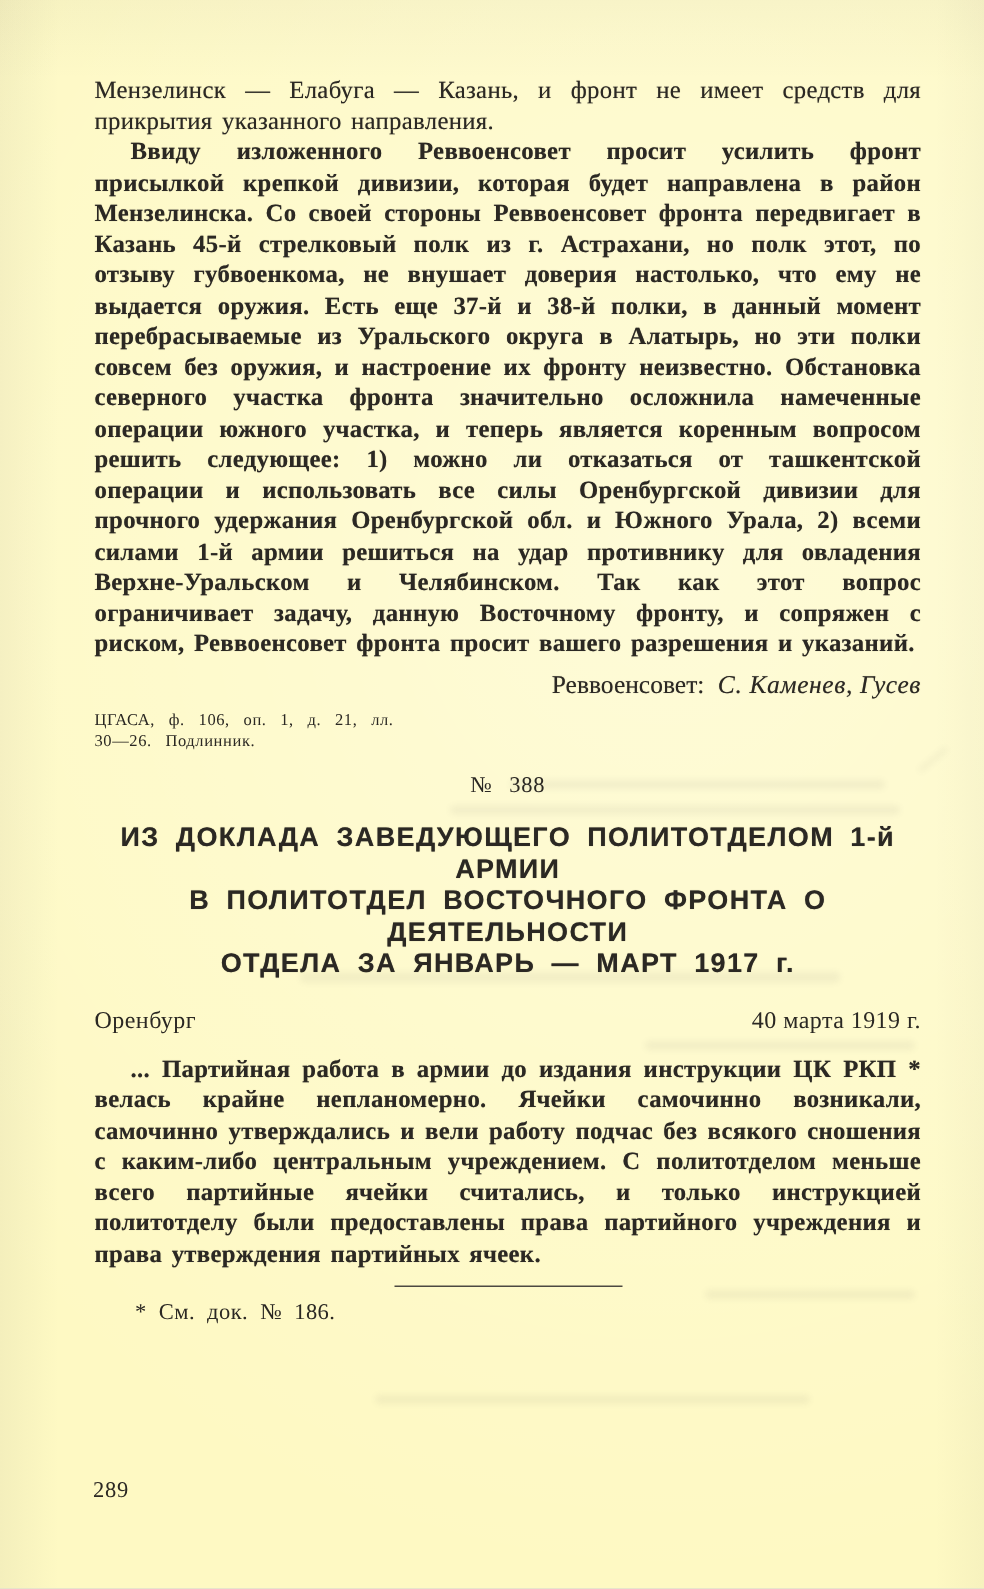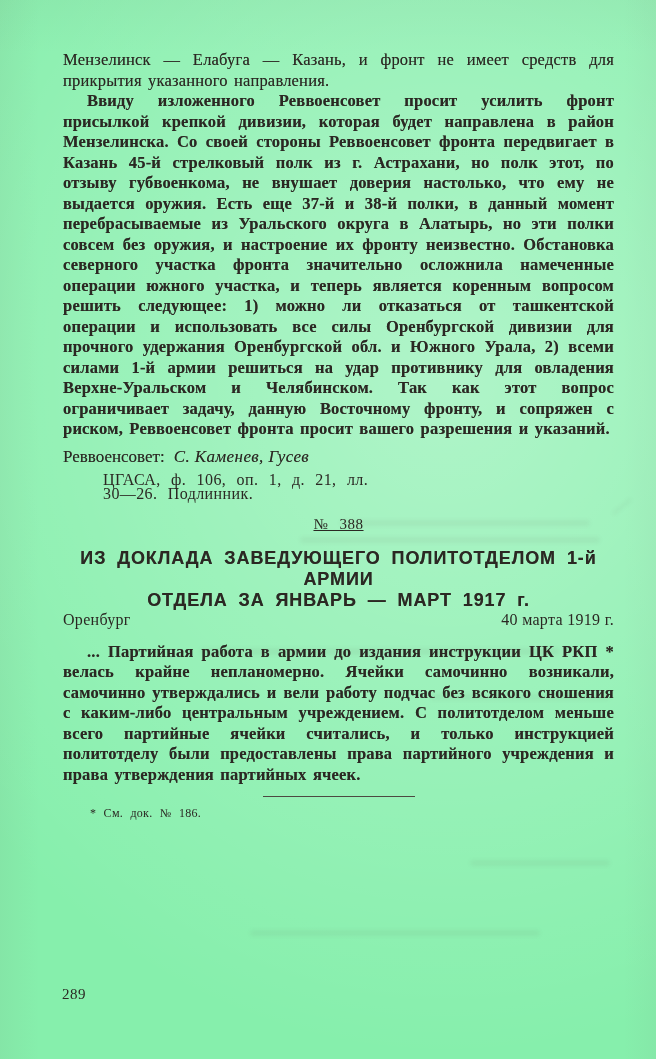--- a/index.html
+++ b/index.html
@@ -1,21 +1,21 @@
 <!DOCTYPE html>
 <html lang="ru"><head>
 <meta charset="utf-8">
 <style>
   html, body { margin: 0; padding: 0; background: #d8d6d1; }
   .page {
     position: relative;
     width: 656px;
     height: 1059px;
     margin: 0 auto;
-    background: #86efac;
+    background: #fef9c3;
     overflow: hidden;
     font-family: "Liberation Serif", "DejaVu Serif", serif;
     color: #2b2823;
   }
   
   .page::before {
     content: "";
     position: absolute; inset: 0;
     background:
       radial-gradient(130% 90% at 68% 35%, rgba(255,255,255,0.35), rgba(0,0,0,0) 72%),
@@ -33,56 +33,55 @@
     font-size: 16.5px;
     line-height: 20.5px;
     text-align: justify;
     word-spacing: 2px;
     letter-spacing: 0.2px;
     text-shadow: 0 0 0.5px rgba(43,40,35,0.55);
   }
   .indent { text-indent: 24px; font-weight: bold; }
   .signature {
     margin-top: 7px;
-    text-align: left;
+    text-align: right;
     font-size: 17px;
     white-space: nowrap;
     text-shadow: 0 0 0.5px rgba(43,40,35,0.5);
   }
   .signature .sig-label { margin-right: 9px; }
   .signature .sig-names { font-style: italic; letter-spacing: 0.4px; }
   .archival {
     margin-top: 6px;
     width: 300px;
-    font-size: 16px;
+    font-size: 11px;
     line-height: 14px;
     word-spacing: 6px;
     letter-spacing: 0.4px;
-    margin-left: 40px;
   }
   .docnum {
     margin-top: 15px;
     text-align: center;
     font-size: 15px;
     word-spacing: 7px;
     letter-spacing: 0.5px;
-    text-decoration: underline;
   }
   .heading {
     margin-top: 15px;
     text-align: center;
     font-family: "Liberation Sans", "DejaVu Sans", sans-serif;
     font-weight: bold;
     font-size: 18px;
     line-height: 21px;
     letter-spacing: 0.9px;
     word-spacing: 5px;
     text-shadow: 0 0 0.5px rgba(43,40,35,0.6);
   }
   .dateline {
+    margin-top: 19px;
     display: flex;
     justify-content: space-between;
     align-items: flex-start;
     font-size: 16px;
     letter-spacing: 0.3px;
   }
   .subheading {
     margin-top: 21px;
     padding-left: 12px;
     font-size: 15.5px;
@@ -95,21 +94,21 @@
   .footrule {
     margin-top: 11px;
     width: 152px;
     height: 0;
     border: 0;
     border-top: 1.6px solid #4c4941;
   }
   .footnote {
     margin-top: 9px;
     padding-left: 27px;
-    font-size: 12px;
+    font-size: 15px;
     word-spacing: 4px;
     letter-spacing: 0.3px;
   }
   .pagenum {
     position: absolute;
     left: 62px; top: 986px;
     font-size: 15px;
     letter-spacing: 0.5px;
   }
   
@@ -147,20 +146,21 @@
 
     <div class="archival">
       <div>ЦГАСА, ф. 106, оп. 1, д. 21, лл.</div>
       <div>30—26. Подлинник.</div>
     </div>
 
     <div class="docnum">№ 388</div>
 
     <div class="heading">
       <div>ИЗ ДОКЛАДА ЗАВЕДУЮЩЕГО ПОЛИТОТДЕЛОМ 1-й АРМИИ</div>
+      <div>В ПОЛИТОТДЕЛ ВОСТОЧНОГО ФРОНТА О ДЕЯТЕЛЬНОСТИ</div>
       <div>ОТДЕЛА ЗА ЯНВАРЬ — МАРТ 1917 г.</div>
     </div>
 
     <div class="dateline">
       <span>Оренбург</span>
       <span>40 марта 1919 г.</span>
     </div>
 
 
     <p class="body-text indent sub-space">... Партийная работа в армии до издания инструкции ЦК РКП * велась крайне непланомерно. Ячейки самочинно возникали, самочинно утверждались и вели работу подчас без всякого сношения с каким-либо центральным учреждением. С политотделом меньше всего партийные ячейки считались, и только инструкцией политотделу были предоставлены права партийного учреждения и права утверждения партийных ячеек.</p>

